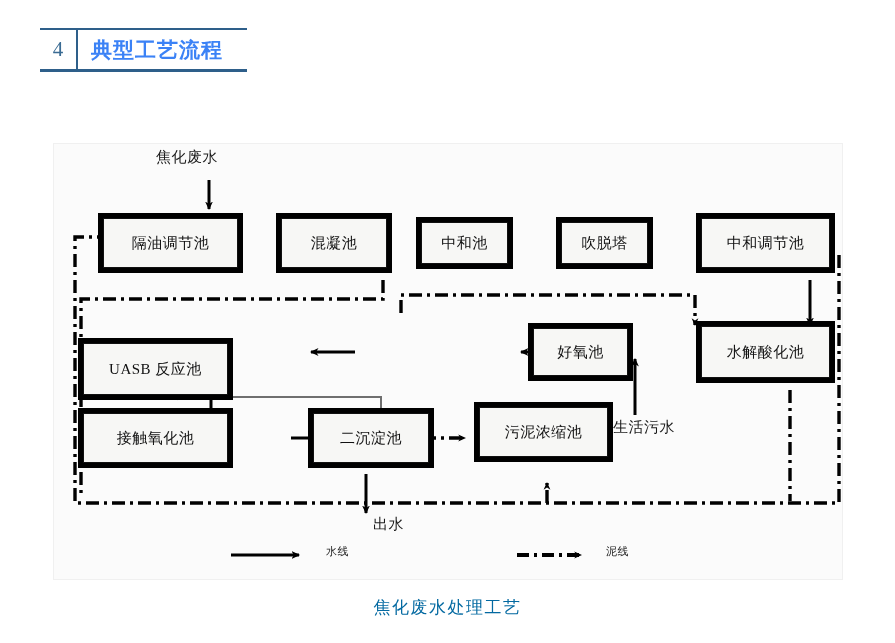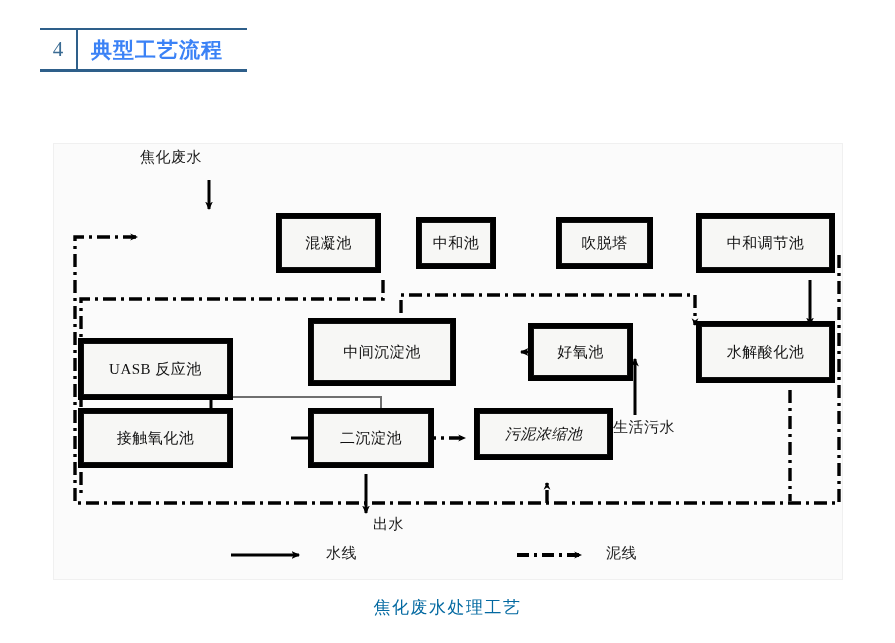--- a/index.html
+++ b/index.html
@@ -101,21 +101,21 @@
     position: absolute;
     font-size: 15px;
     color: #1a1a1a;
     white-space: nowrap;
     letter-spacing: 0.5px;
   }
 
   
   .legend-text {
     position: absolute;
-    font-size: 15px;
+    font-size: 11px;
     color: #1a1a1a;
     white-space: nowrap;
     letter-spacing: 0.5px;
   }
 
   
   #figure-caption {
     position: absolute;
     left: 0;
     top: 596px;
@@ -195,57 +195,57 @@
     </g>
 
     <g stroke="#000" fill="none" stroke-width="3">
       <path d="M178,412 L246,412" marker-end="url(#ah)"></path>
     </g>
     <g stroke="#000" fill="none" stroke-width="4" stroke-dasharray="12,5,3,5">
       <path d="M464,412 L528,412" marker-end="url(#ahs)"></path>
     </g>
   </svg>
 
-  <div class="proc-box" style="left:223px; top:70px;  width:105px; height:60px;text-align:right;">
+  <div class="proc-box" style="left:45px;  top:70px;  width:145px; height:60px;">
+    <span class="inner">隔油调节池</span>
+  </div>
+  <div class="proc-box" style="left:223px; top:70px;  width:116px; height:60px;text-align:right;">
     <span class="inner">混凝池</span>
   </div>
-  <div class="proc-box" style="left:363px; top:74px;  width:80px;  height:52px;">
+  <div class="proc-box" style="left:363px; top:74px;  width:97px;  height:52px;">
     <span class="inner">中和池</span>
   </div>
   <div class="proc-box" style="left:503px; top:74px;  width:97px;  height:52px;">
     <span class="inner">吹脱塔</span>
   </div>
   <div class="proc-box" style="left:643px; top:70px;  width:139px; height:60px;">
     <span class="inner">中和调节池</span>
   </div>
 
   <div class="proc-box serif" style="left:25px;  top:178px; width:155px; height:62px;margin-top:17px;">
     <span class="inner">UASB 反应池</span>
   </div>
-  <div class="proc-box" style="left:255px; top:175px; width:148px; height:68px;">
-    <span class="inner">中间沉淀池</span>
-  </div>
   <div class="proc-box" style="left:475px; top:180px; width:105px; height:58px;">
     <span class="inner">好氧池</span>
   </div>
   <div class="proc-box" style="left:25px;  top:265px; width:155px; height:60px;">
     <span class="inner">接触氧化池</span>
   </div>
 
   <div class="proc-box" style="left:643px; top:178px; width:139px; height:62px;">
     <span class="inner">水解酸化池</span>
   </div>
   <div class="proc-box" style="left:255px; top:265px; width:126px; height:60px;">
     <span class="inner">二沉淀池</span>
   </div>
-  <div class="proc-box" style="left:421px; top:265px; width:139px; height:52px;font-style:italic;">
+  <div class="proc-box" style="left:421px; top:259px; width:139px; height:60px;">
     <span class="inner">污泥浓缩池</span>
   </div>
 
-  <div class="flow-label" style="left:87px; top:5px;">焦化废水</div>
+  <div class="flow-label" style="left:103px; top:5px;">焦化废水</div>
   <div class="flow-label" style="left:288px; top:372px;margin-left:32px;">出水</div>
   <div class="flow-label" style="left:560px; top:275px;">生活污水</div>
 
   <div class="legend-text" style="left:273px; top:401px;">水线</div>
   <div class="legend-text" style="left:553px; top:401px;">泥线</div>
 </div>
 
 <div id="figure-caption">焦化废水处理工艺</div>
 
 </body></html>

